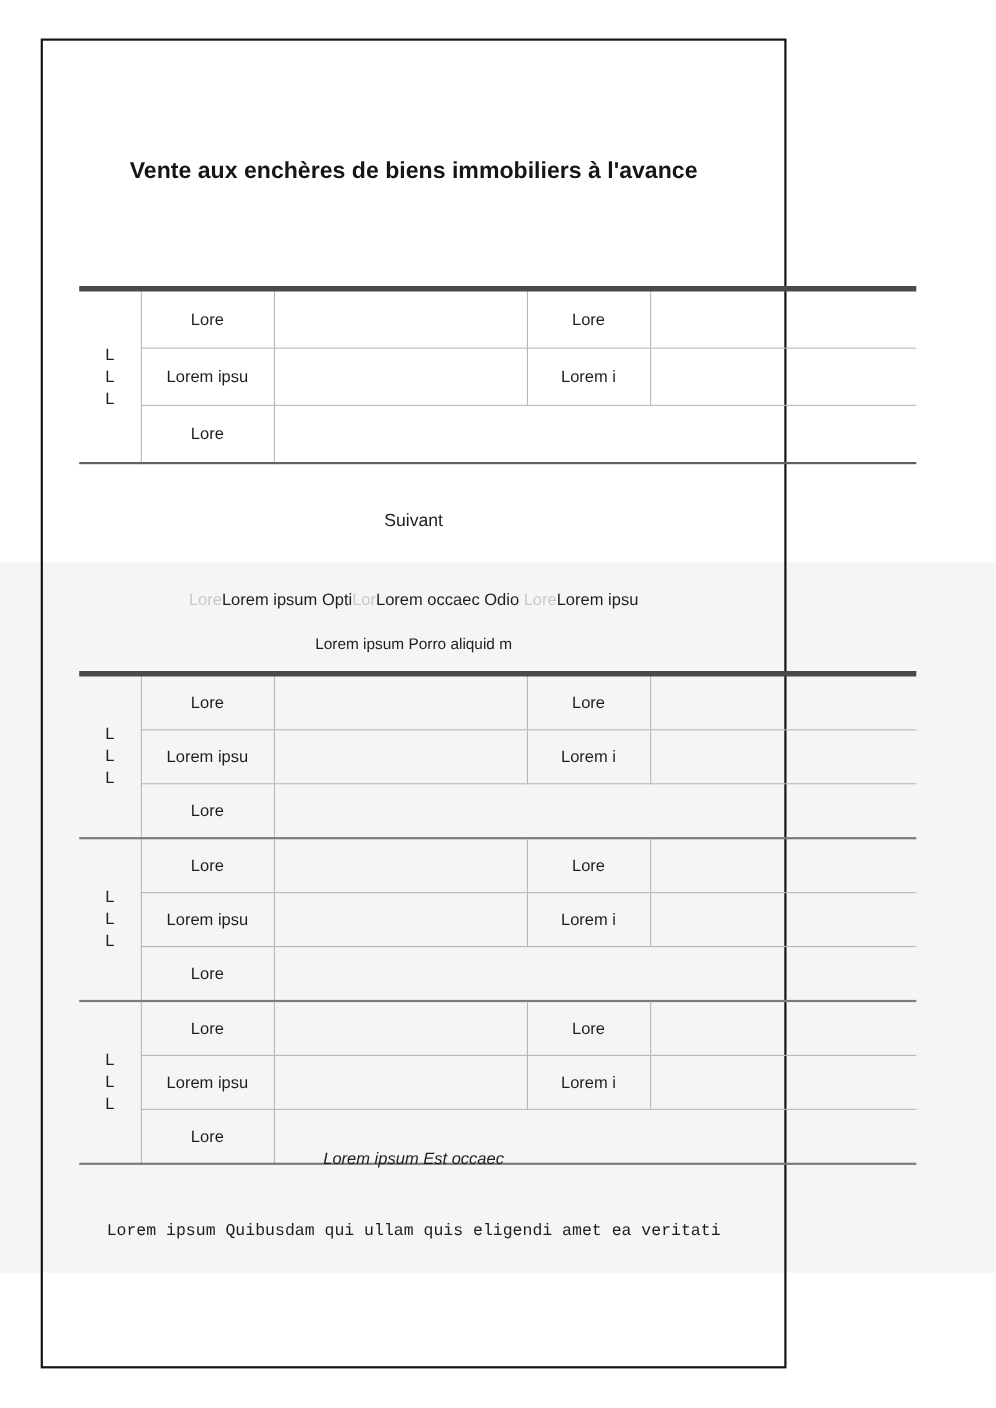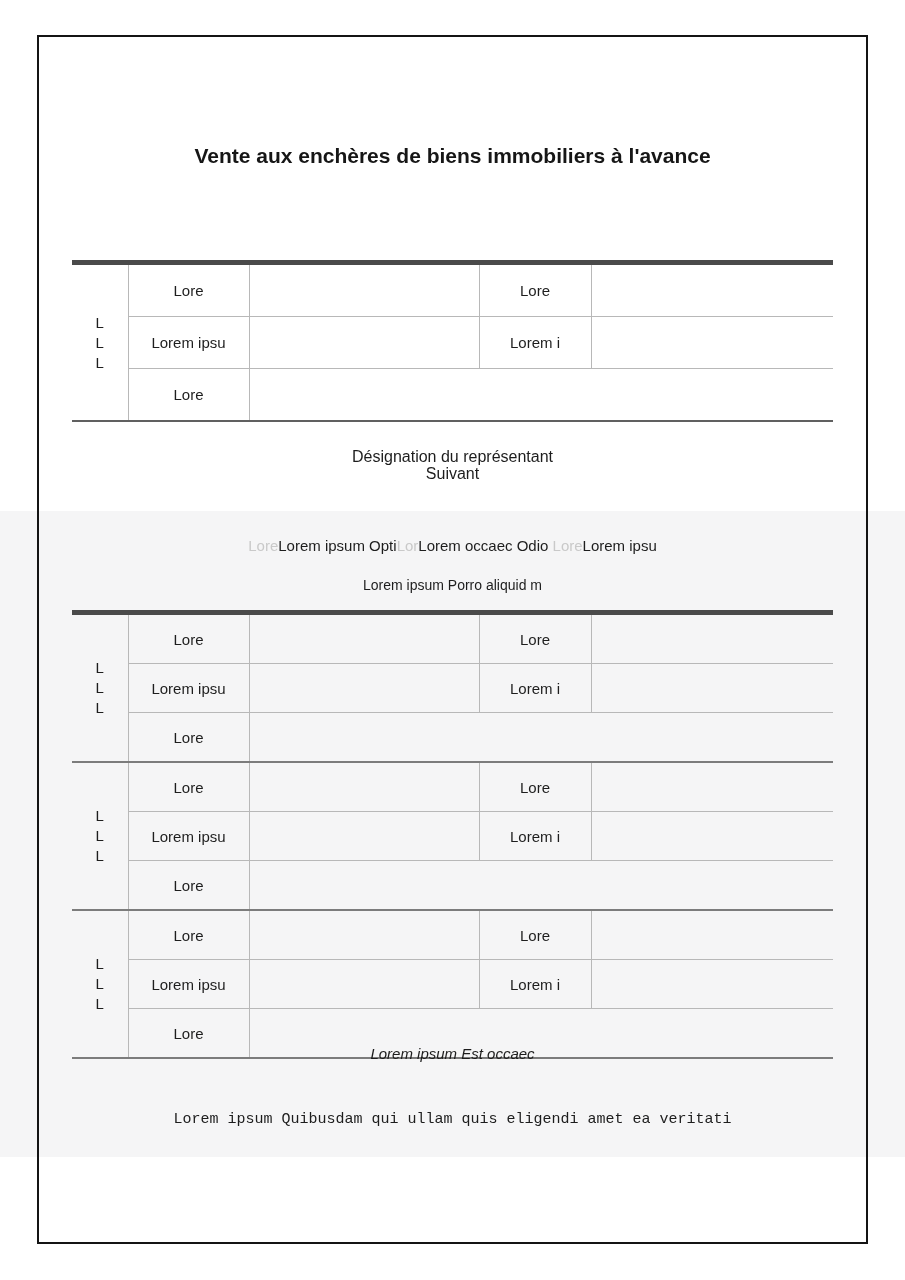--- a/index.html
+++ b/index.html
@@ -19,21 +19,21 @@
     top: 511px;
     width: 905px;
     height: 646px;
     background: #f5f5f6;
     z-index: 0;
   }
   .page {
     position: absolute;
     left: 37px;
     top: 35px;
-    width: 831px;
+    width: 678px;
     height: 1209px;
     border: 2px solid #141414;
     box-sizing: border-box;
     z-index: 1;
     background: transparent;
   }
   .abs { position: absolute; left: 0; right: 0; }
   .center { text-align: center; }
 
   .title {
@@ -140,21 +140,20 @@
       <td class="lbl">Lorem i</td>
       <td class="val end"></td>
     </tr>
     <tr>
       <td class="lbl">Lore</td>
       <td class="val end" colspan="3"></td>
     </tr>
   </tbody>
     </table>
 
-  <div class="abs center caption1">Désignation du représentant</div>
   <div class="abs center caption2">Suivant</div>
 
   <div class="abs center intro1"><span class="muted">Lore</span><span>Lorem ipsum Opti</span><span class="muted">Lor</span><span>Lorem occaec Odio </span><span class="muted">Lore</span><span>Lorem ipsu</span></div>
   <div class="abs center intro2">Lorem ipsum Porro aliquid m</div>
 
   <div class="rep-tables">
 
     <table class="doc tA">
       <colgroup>
           <col class="c1">

